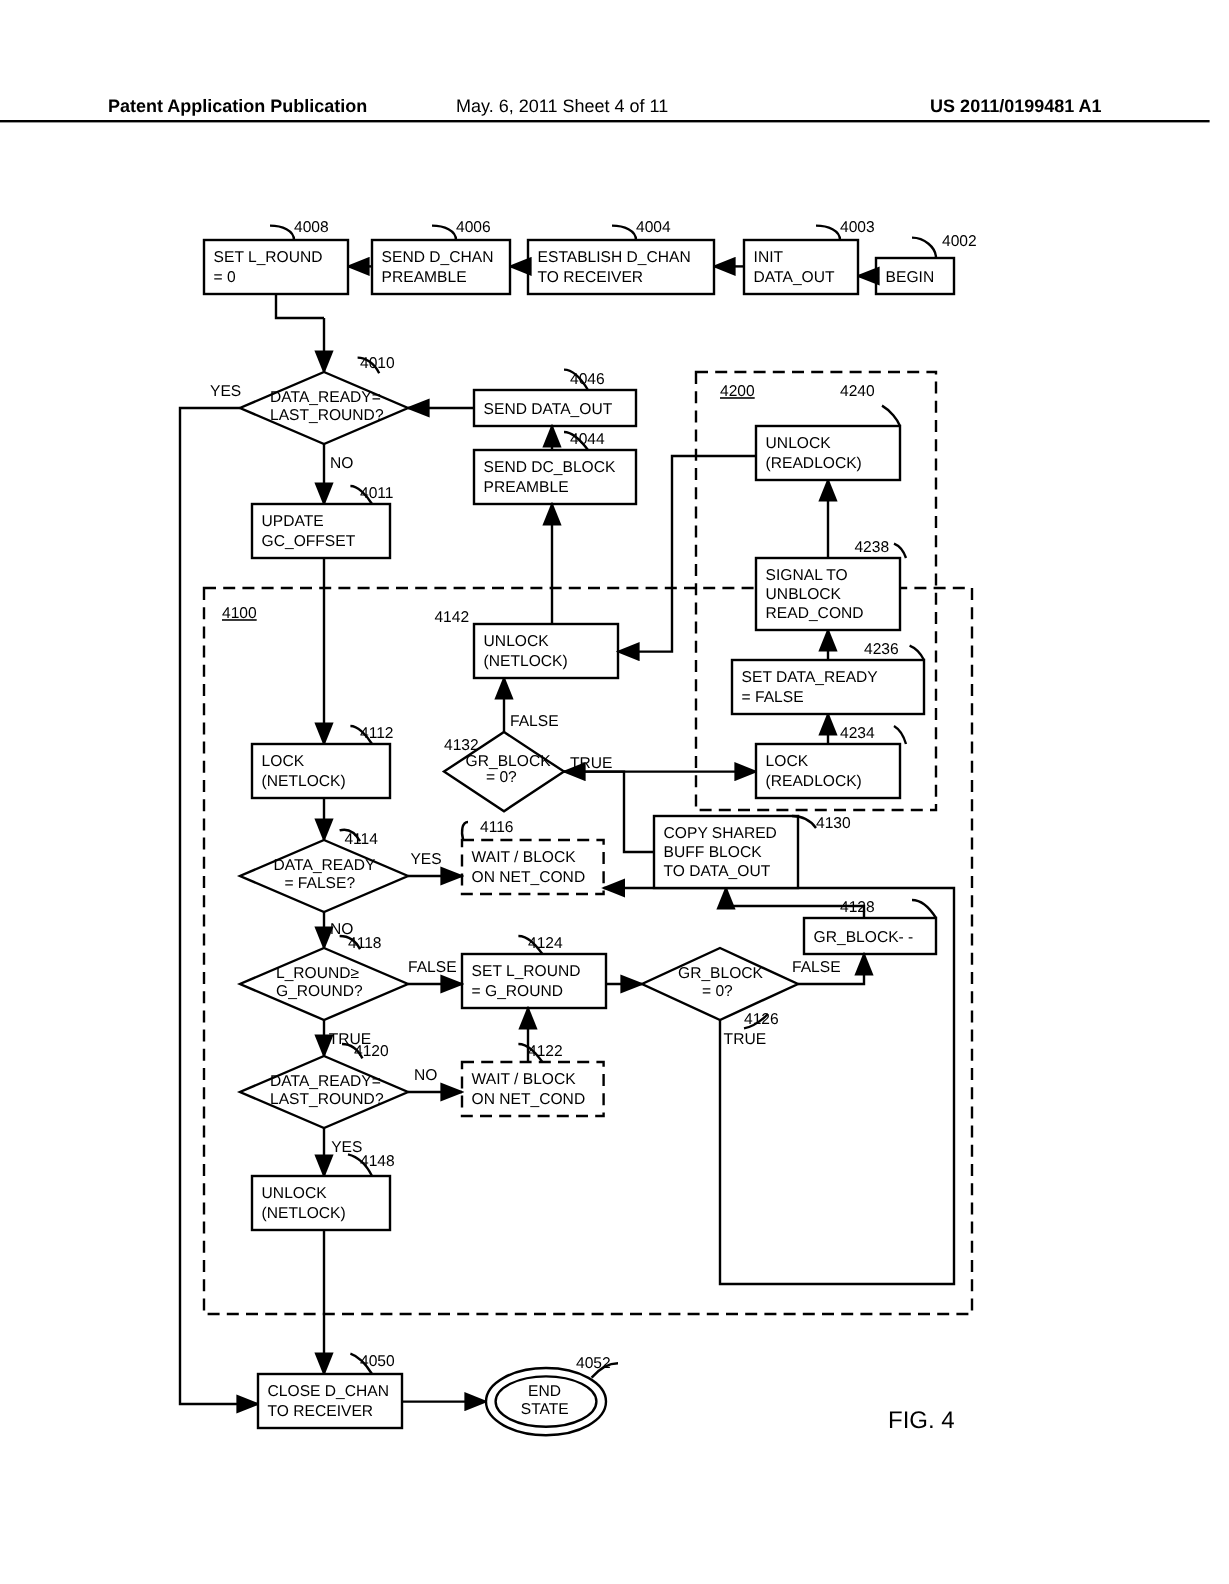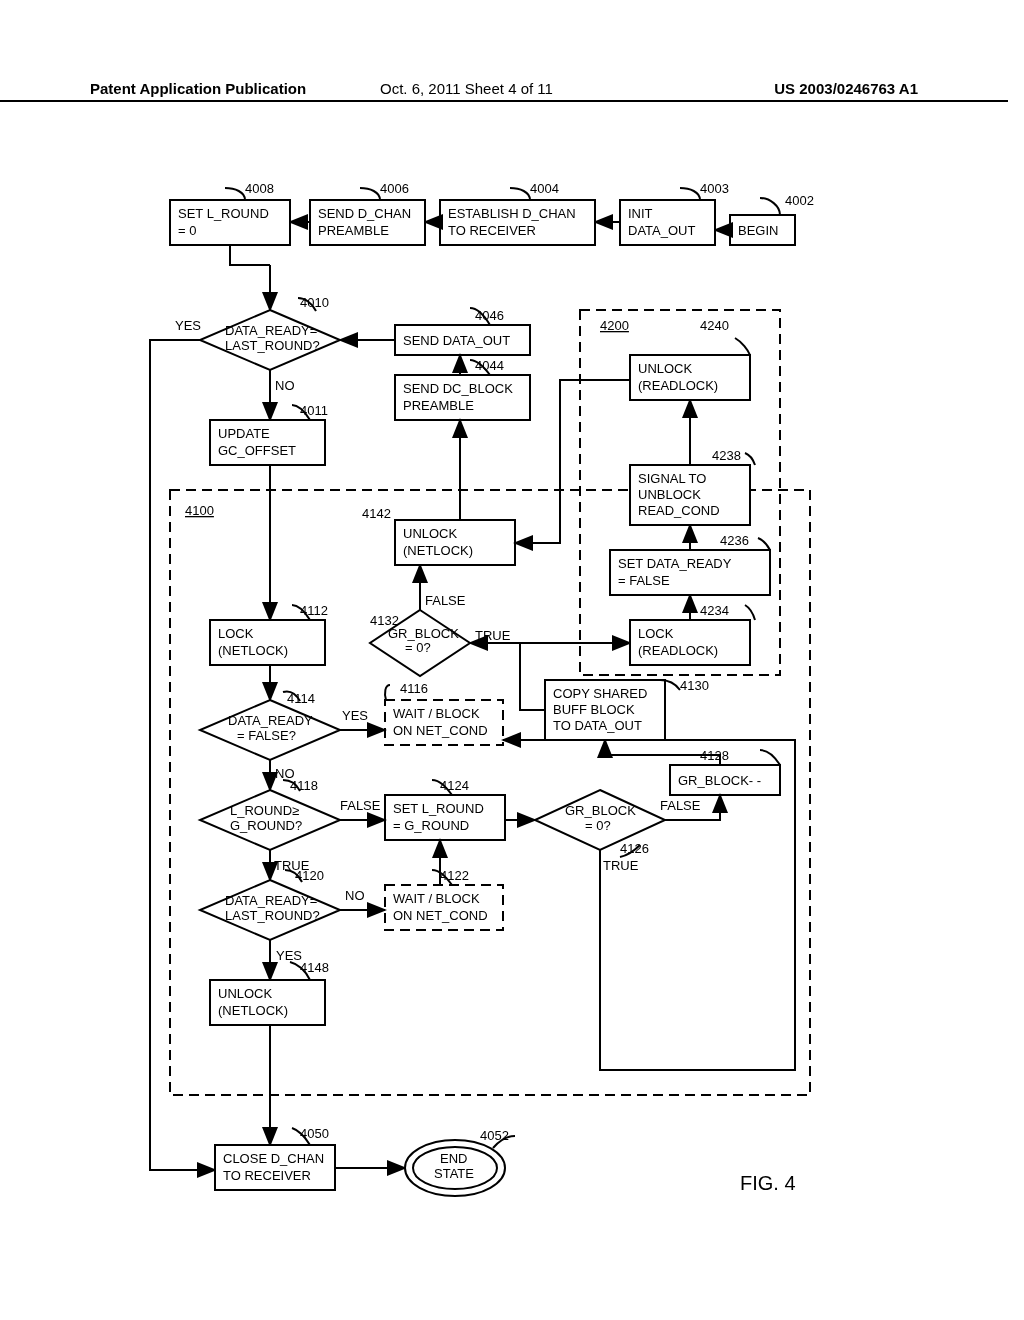--- a/index.html
+++ b/index.html
@@ -41,22 +41,22 @@
   .figlabel { font-family: Arial, sans-serif; font-size: 20px; fill: #000; }
   .arrow { stroke: #000; stroke-width: 2; fill: none; marker-end: url(#ah); }
   .nline { stroke: #000; stroke-width: 2; fill: none; }
   .endstate { fill: #fff; stroke: #000; stroke-width: 2; }
 </style>
 </head>
 <body>
 
 <div class="header">
   <span class="header-left">Patent Application Publication</span>
-  <span class="header-mid">Oct. 6, 2011   Sheet 4 of 11</span>
-  <span class="header-right">US 2003/0246763 A1</span>
+  <span class="header-mid">May. 6, 2011   Sheet 4 of 11</span>
+  <span class="header-right">US 2011/0199481 A1</span>
 </div>
 
 <div class="canvas">
 <svg viewBox="0 0 1024 1100">
   <defs>
     <marker id="ah" markerWidth="10" markerHeight="8" refX="9" refY="4" orient="auto">
       <path d="M0,0 L10,4 L0,8 Z" fill="#000"></path>
     </marker>
   </defs>
 

